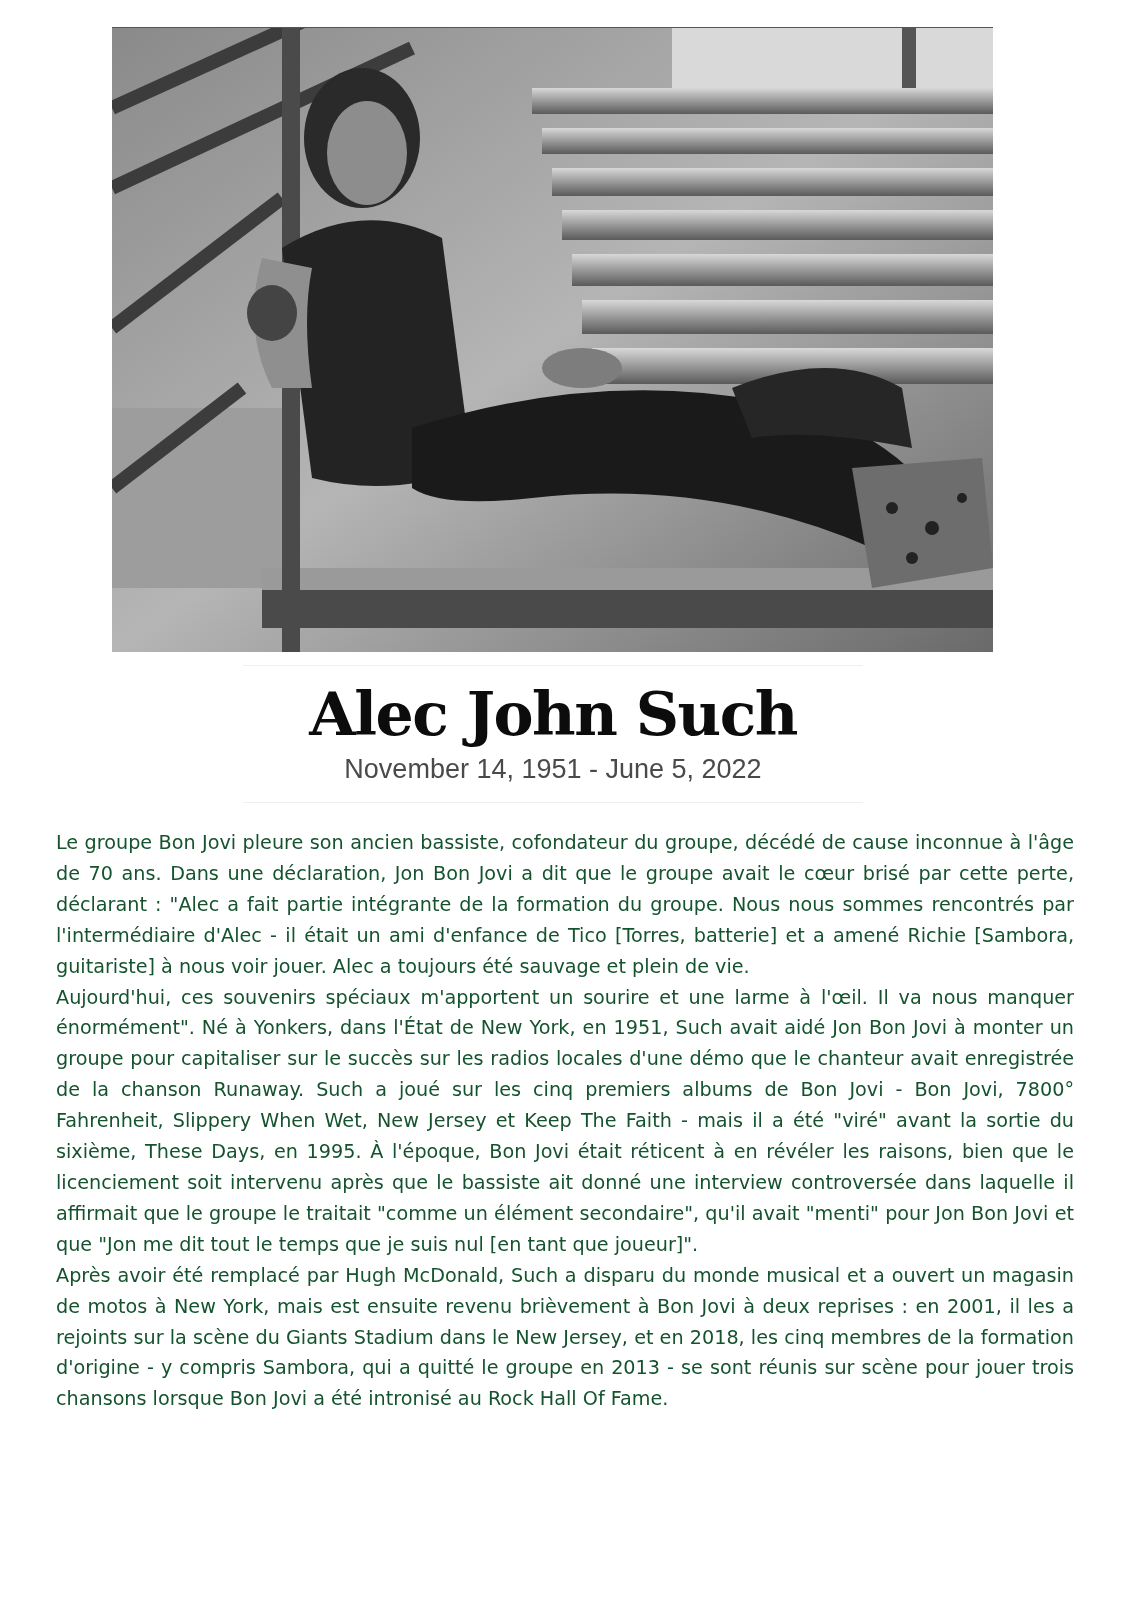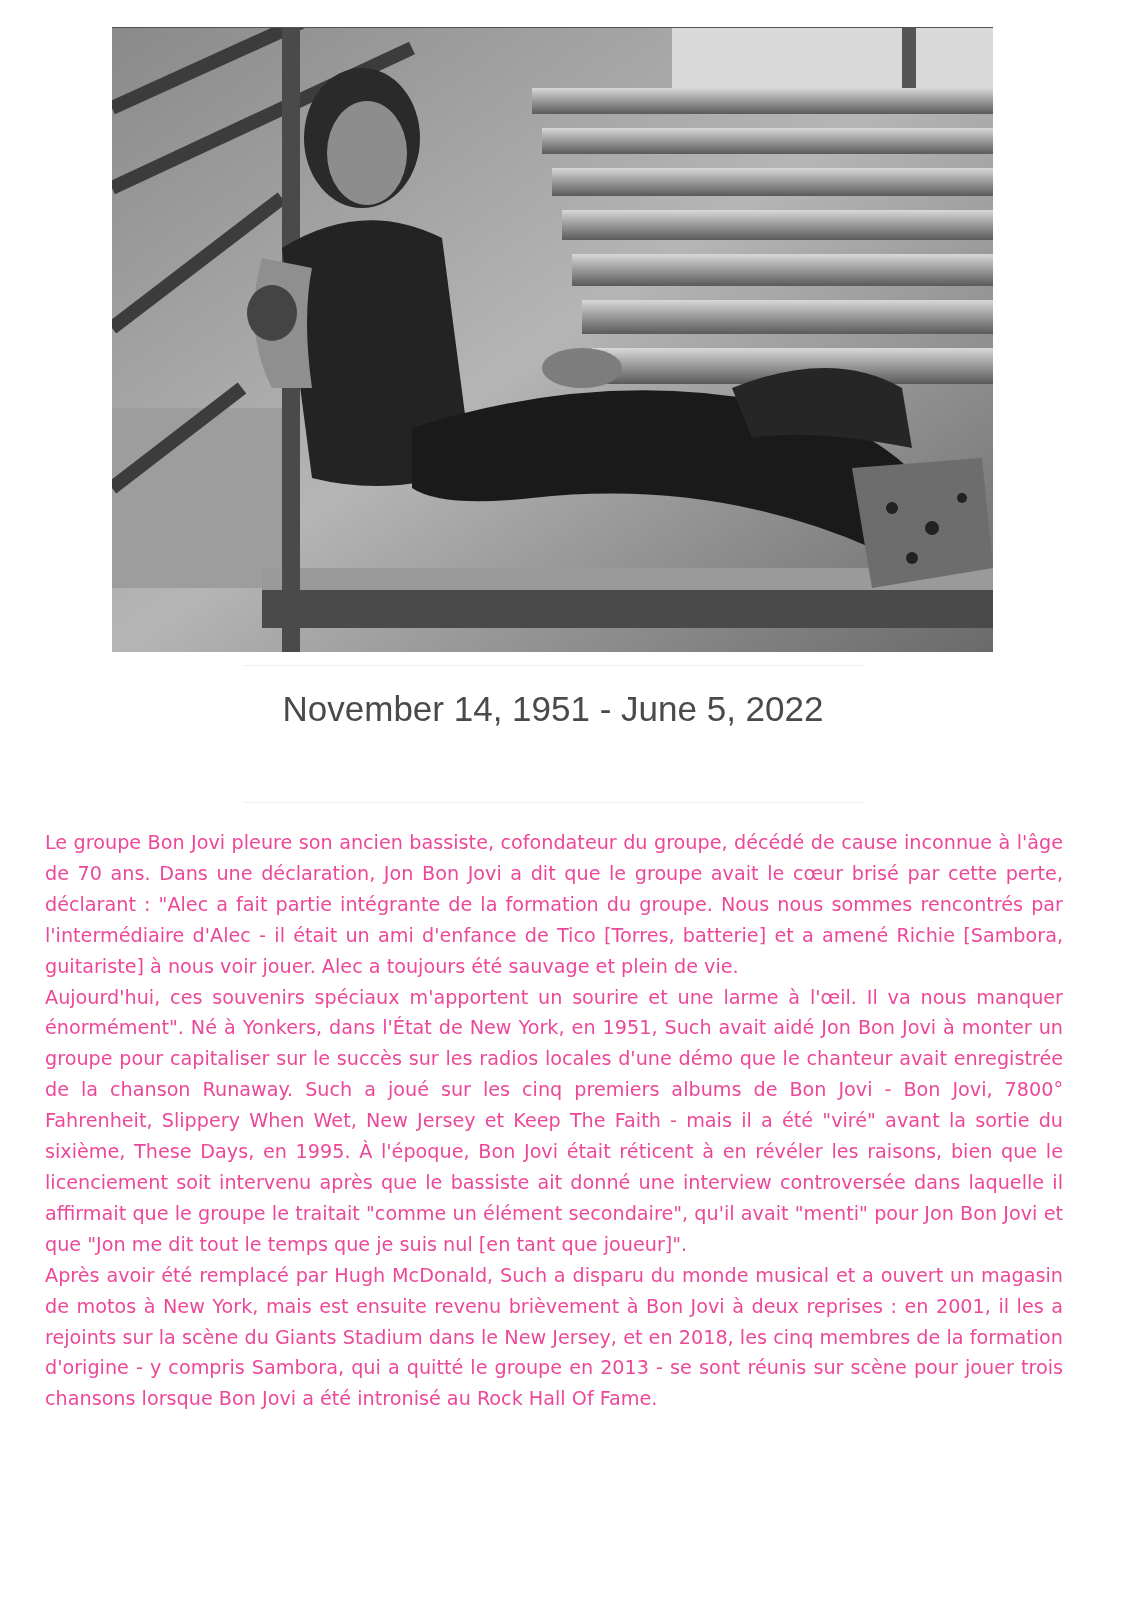--- a/index.html
+++ b/index.html
@@ -16,28 +16,28 @@
     position: absolute; left: 243px; top: 665px; width: 620px; height: 136px;
     background: #ffffff; text-align: center;
     border-top: 1px solid #efefef; border-bottom: 1px solid #efefef;
   }
   .title {
     font-family: "DejaVu Serif", serif; font-weight: bold;
     font-size: 60px; letter-spacing: -1.5px; color: #0c0c0c;
     line-height: 1; margin-top: 18px;
   }
   .dates {
-    font-family: "Liberation Sans", sans-serif; font-size: 35px; color: #4a4a4a;
-    margin-top: 23px;
+    font-family: "Liberation Sans", sans-serif; font-size: 27px; color: #4a4a4a;
+    margin-top: 10px;
   }
 
   .body-text {
-    position: absolute; left: 45px; top: 828px; width: 1018px;
+    position: absolute; left: 56px; top: 828px; width: 1018px;
     font-family: "DejaVu Sans", sans-serif; font-size: 19.2px; line-height: 30.9px;
-    color: #ec4899; text-align: justify;
+    color: #14532d; text-align: justify;
   }
   .body-text p { margin: 0; }
   .body-text p.last-left { text-align-last: left; }
 </style>
 </head>
 <body>
 
 <div class="photo">
   <svg viewBox="0 0 881 624" preserveAspectRatio="none">
     <defs>
@@ -92,20 +92,21 @@
     <circle cx="780" cy="480" r="6" fill="#222"></circle>
       <circle cx="820" cy="500" r="7" fill="#222"></circle>
     <circle cx="850" cy="470" r="5" fill="#222"></circle>
       <circle cx="800" cy="530" r="6" fill="#222"></circle>
 
     <ellipse cx="470" cy="340" rx="40" ry="20" fill="#7d7d7d"></ellipse>
   </svg>
 </div>
 
 <div class="title-block">
+  <div class="title">Alec John Such</div>
   <div class="dates">November 14, 1951 - June 5, 2022</div>
 </div>
 
 <div class="body-text">
   <p class="last-left">Le groupe Bon Jovi pleure son ancien bassiste, cofondateur du groupe, décédé de cause inconnue à l'âge de 70 ans. Dans une déclaration, Jon Bon Jovi a dit que le groupe avait le cœur brisé par cette perte, déclarant : "Alec a fait partie intégrante de la formation du groupe. Nous nous sommes rencontrés par l'intermédiaire d'Alec - il était un ami d'enfance de Tico [Torres, batterie] et a amené Richie [Sambora, guitariste] à nous voir jouer. Alec a toujours été sauvage et plein de vie.</p>
   <p class="last-left">Aujourd'hui, ces souvenirs spéciaux m'apportent un sourire et une larme à l'œil. Il va nous manquer énormément". Né à Yonkers, dans l'État de New York, en 1951, Such avait aidé Jon Bon Jovi à monter un groupe pour capitaliser sur le succès sur les radios locales d'une démo que le chanteur avait enregistrée de la chanson Runaway. Such a joué sur les cinq premiers albums de Bon Jovi - Bon Jovi, 7800° Fahrenheit, Slippery When Wet, New Jersey et Keep The Faith - mais il a été "viré" avant la sortie du sixième, These Days, en 1995. À l'époque, Bon Jovi était réticent à en révéler les raisons, bien que le licenciement soit intervenu après que le bassiste ait donné une interview controversée dans laquelle il affirmait que le groupe le traitait "comme un élément secondaire", qu'il avait "menti" pour Jon Bon Jovi et que "Jon me dit tout le temps que je suis nul [en tant que joueur]".</p>
   <p class="last-left">Après avoir été remplacé par Hugh McDonald, Such a disparu du monde musical et a ouvert un magasin de motos à New York, mais est ensuite revenu brièvement à Bon Jovi à deux reprises : en 2001, il les a rejoints sur la scène du Giants Stadium dans le New Jersey, et en 2018, les cinq membres de la formation d'origine - y compris Sambora, qui a quitté le groupe en 2013 - se sont réunis sur scène pour jouer trois chansons lorsque Bon Jovi a été intronisé au Rock Hall Of Fame.</p>
 </div>
 
 </body></html>

